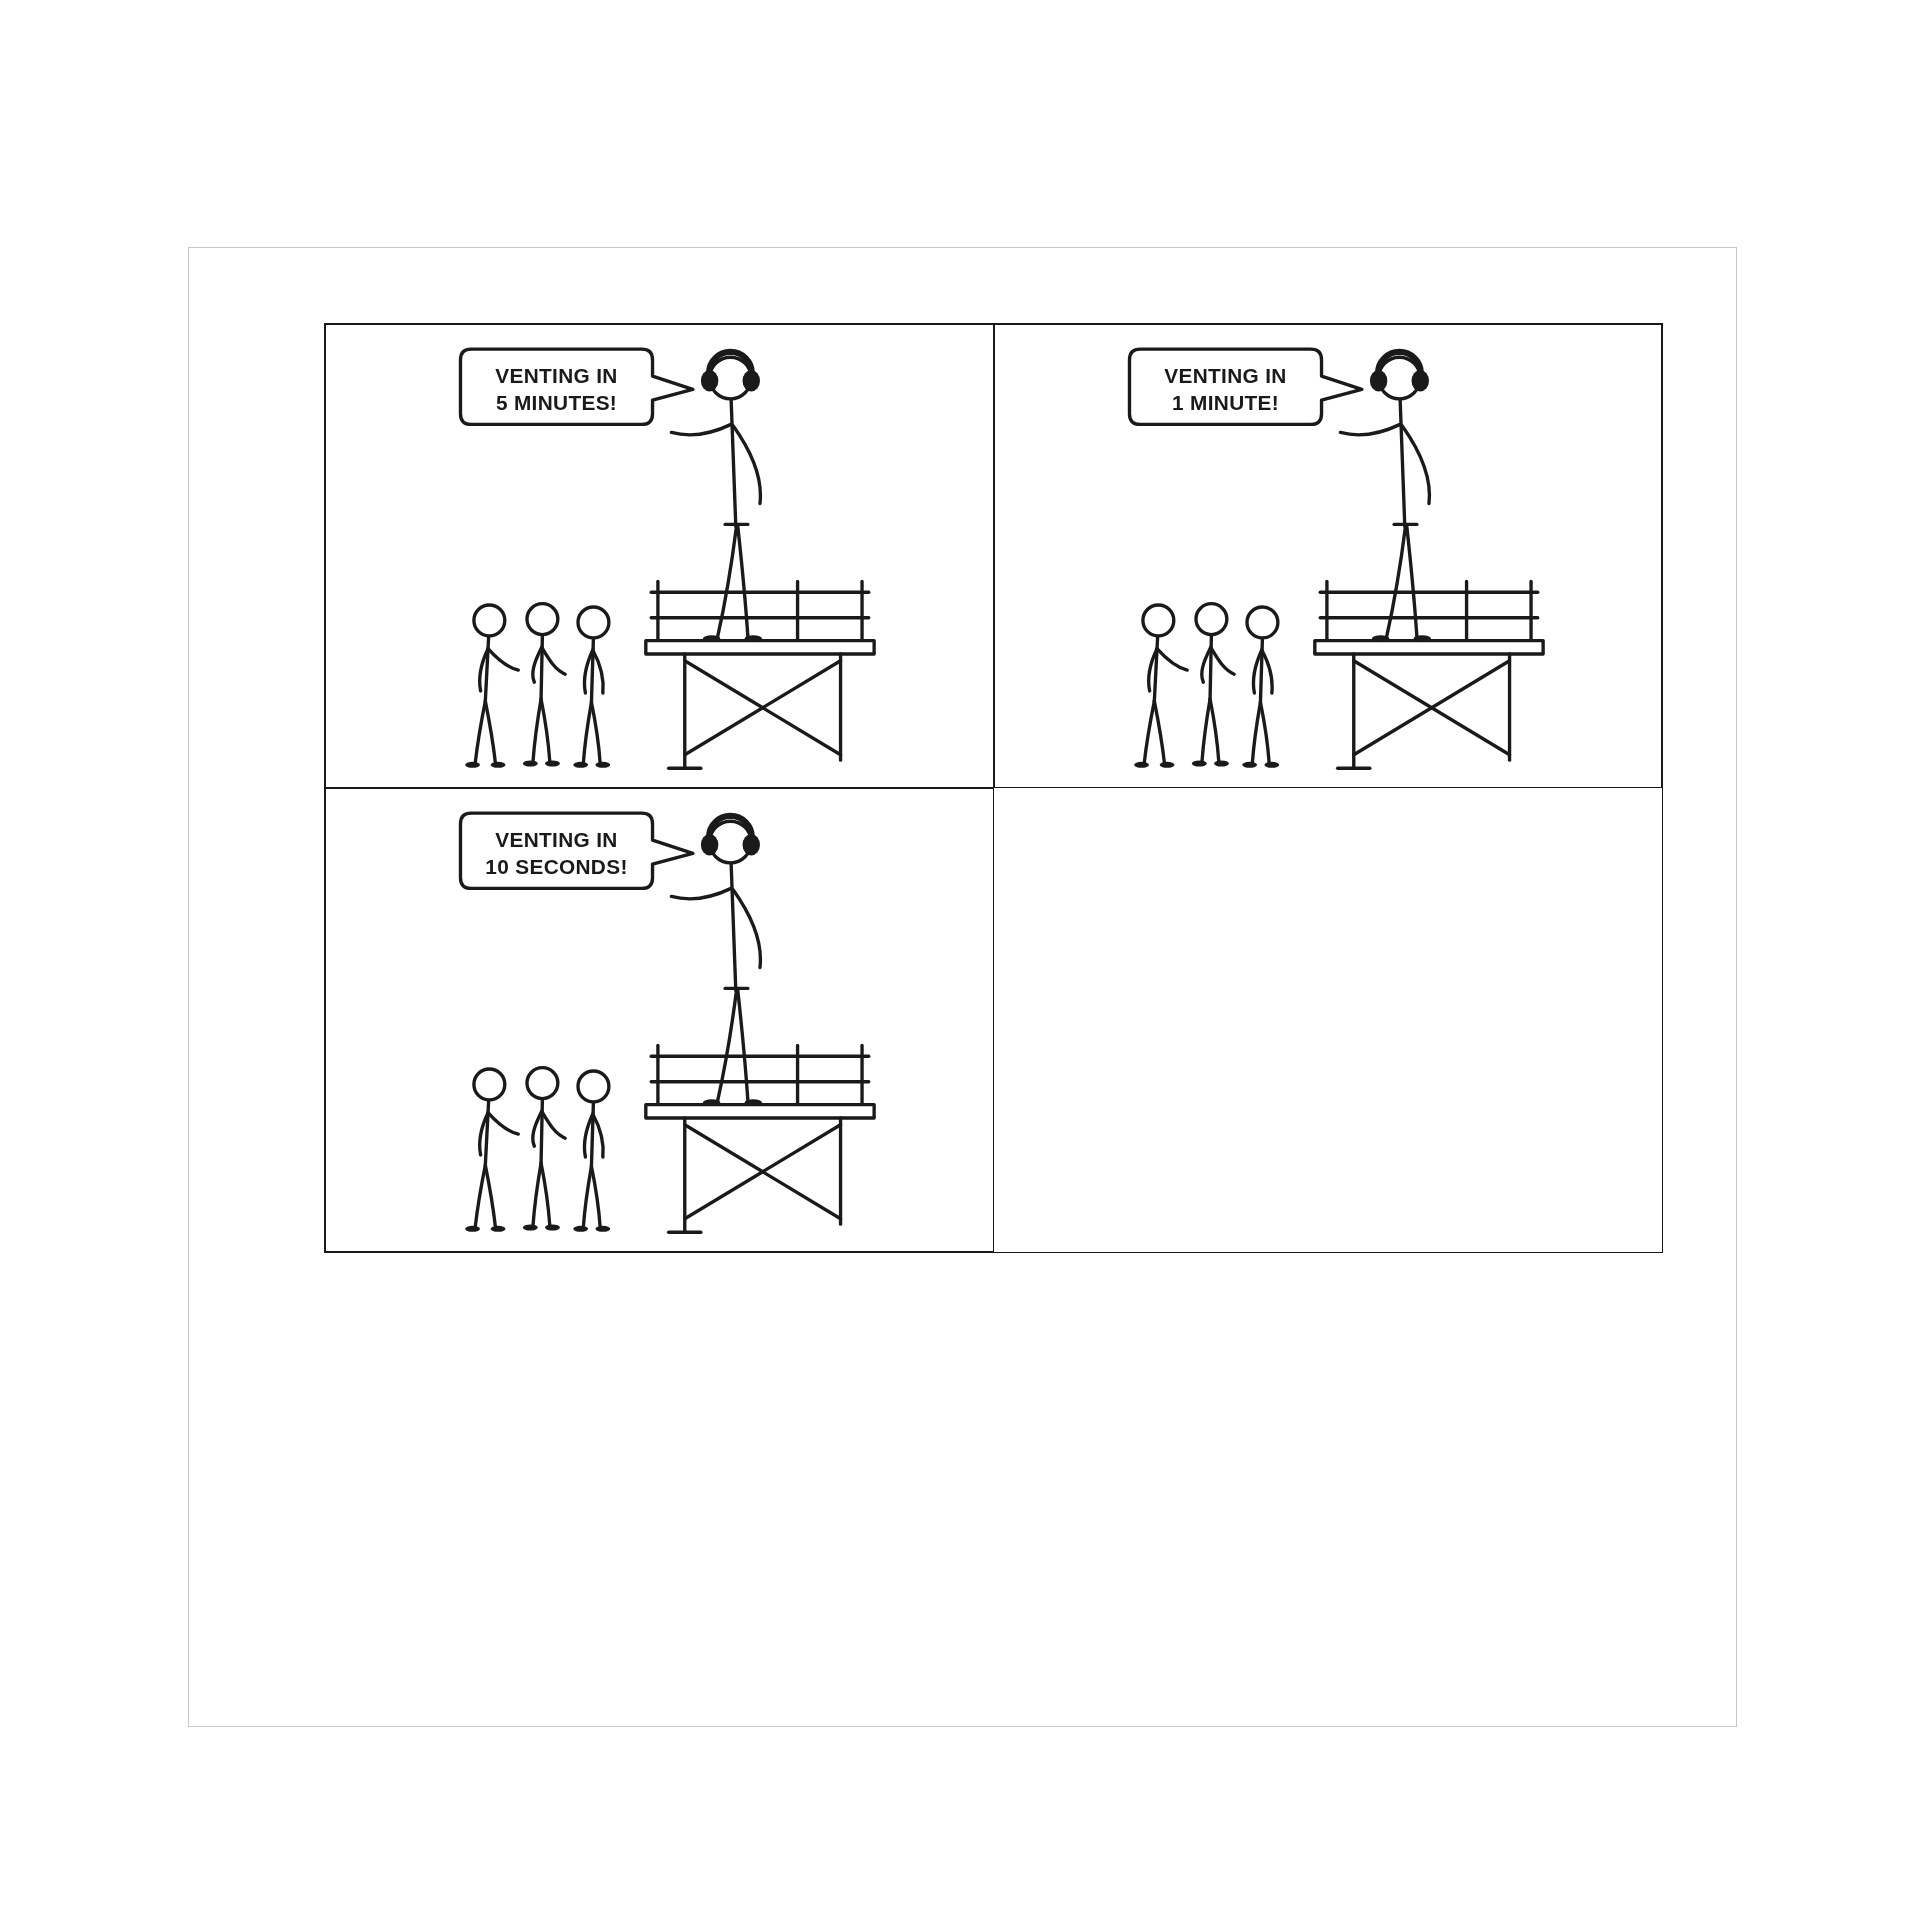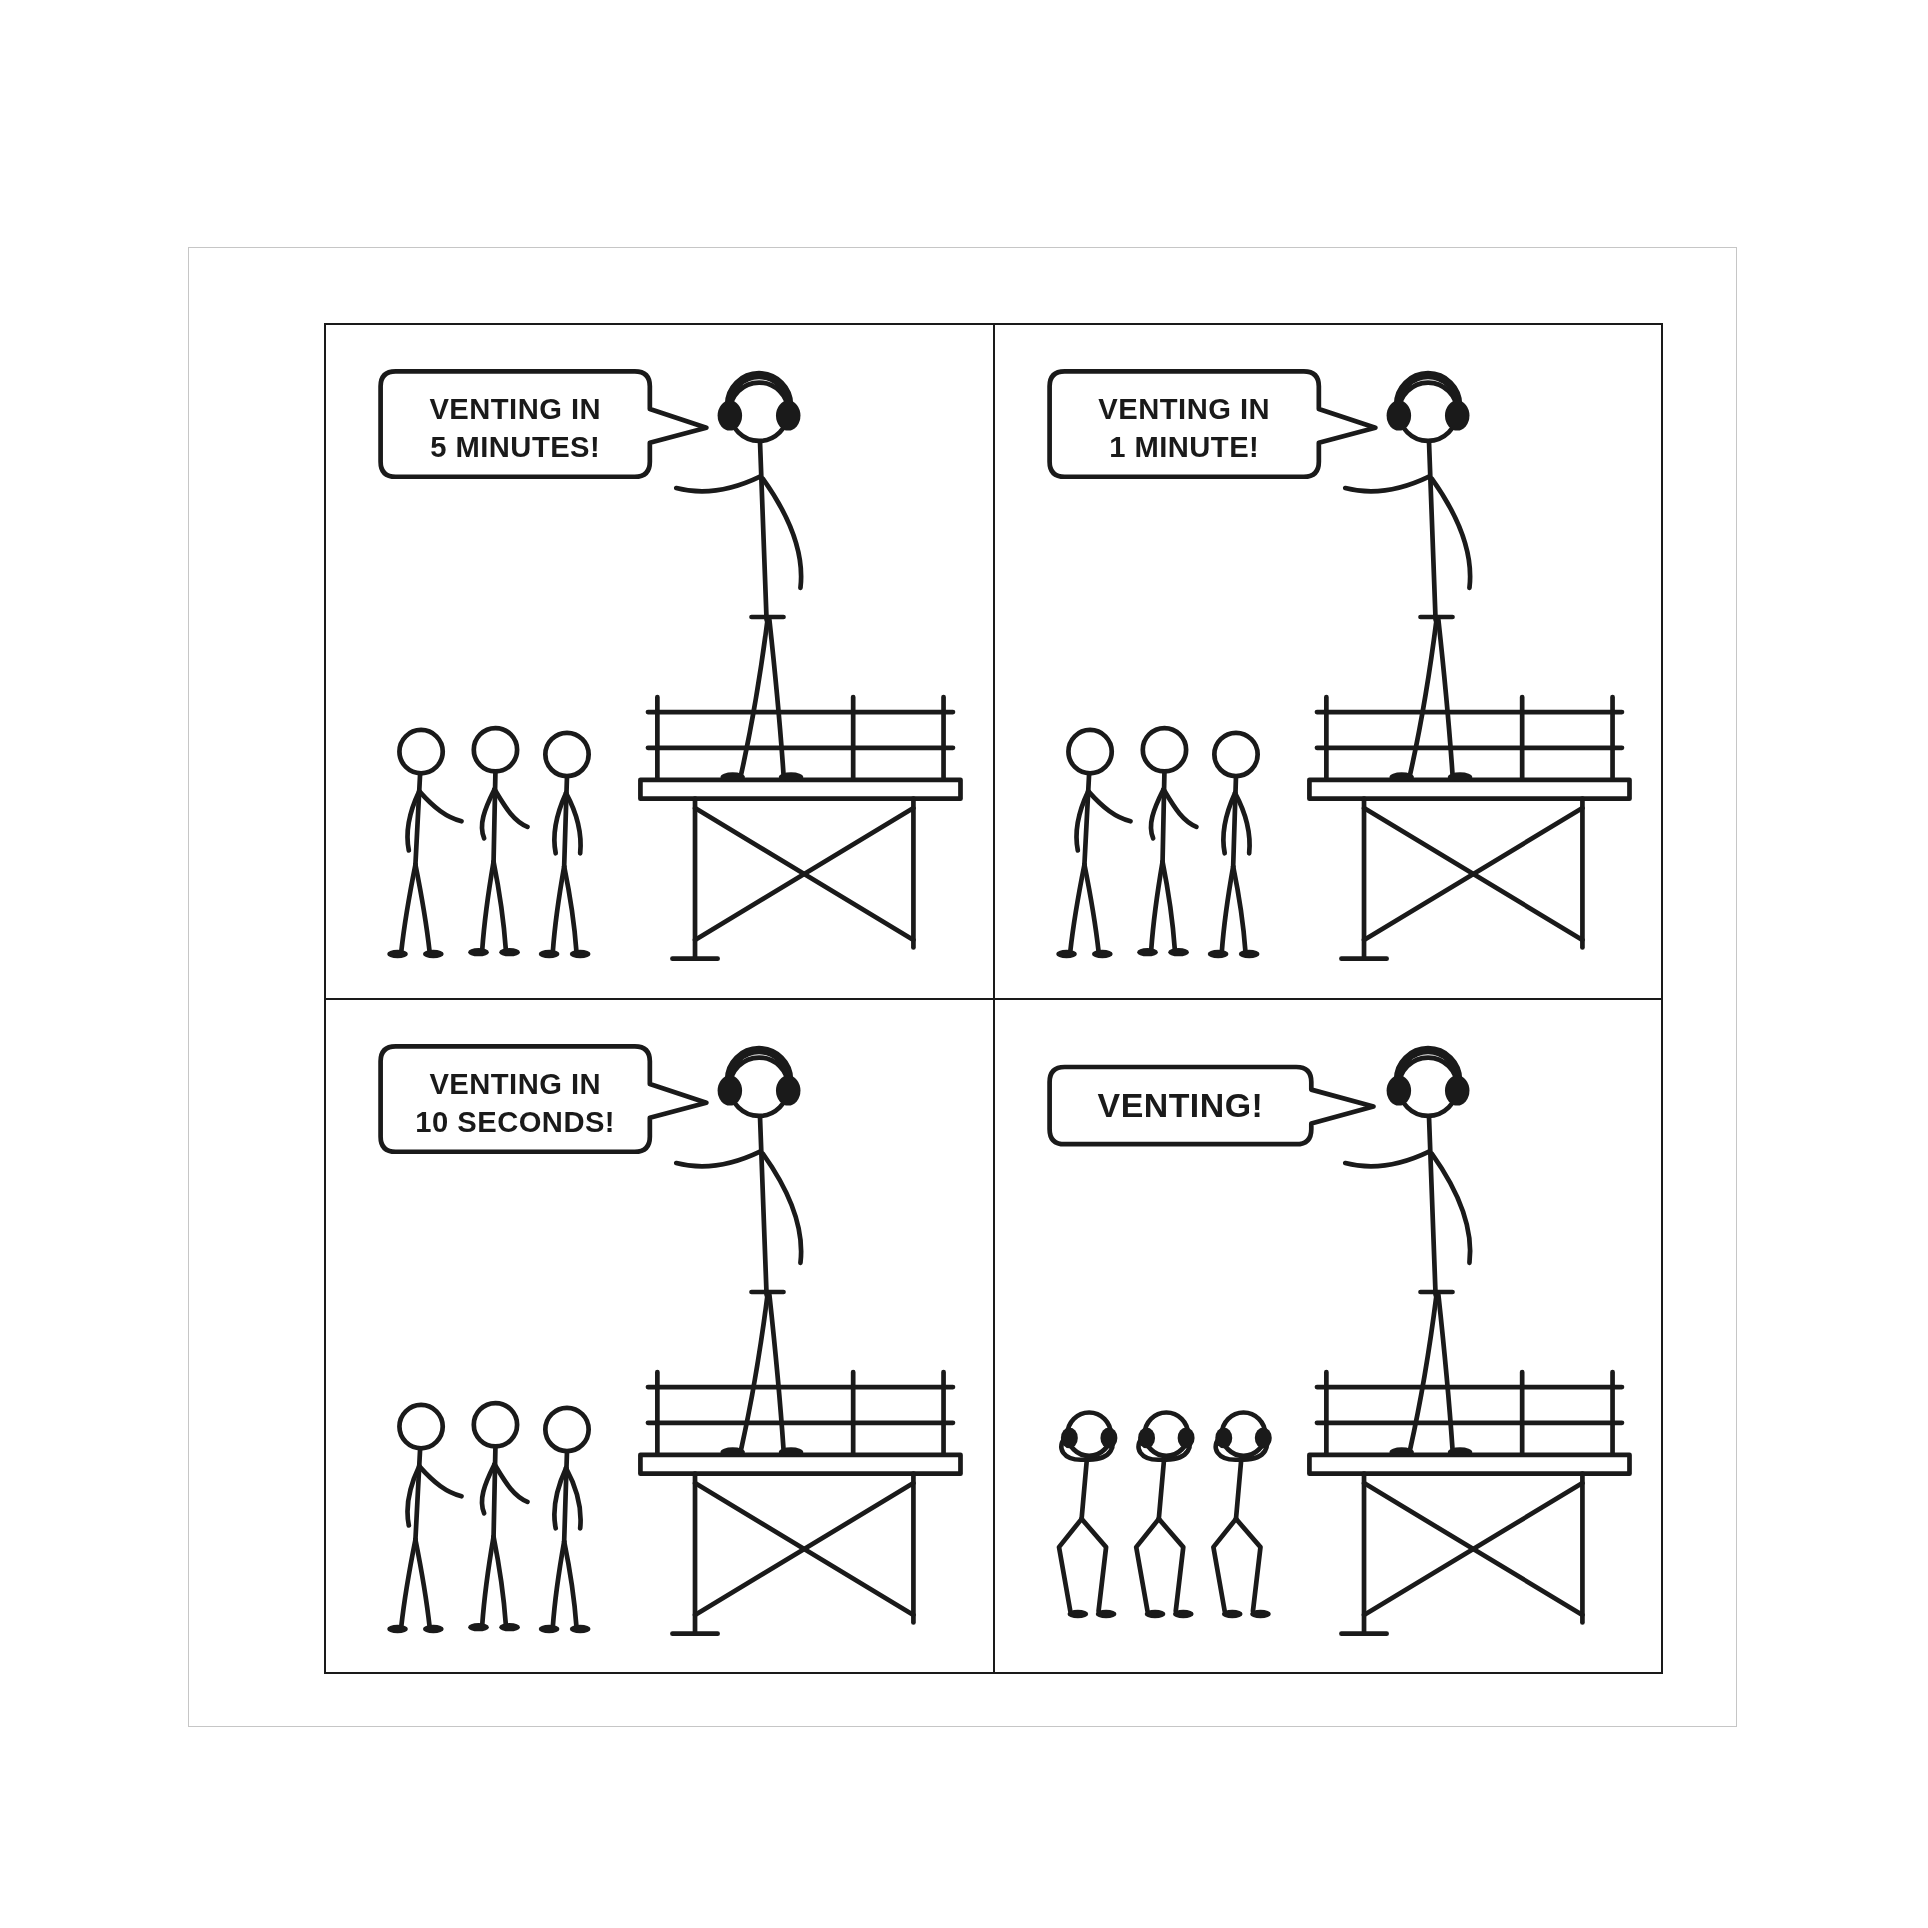--- a/index.html
+++ b/index.html
@@ -5,21 +5,21 @@
   html,body{
     margin:0;padding:0;width:1928px;height:1928px;
     background:#ffffff;overflow:hidden;
     font-family:"Liberation Sans",sans-serif;
   }
   .sheet{
     position:absolute;left:188px;top:247px;width:1549px;height:1480px;
     background:#ffffff;border:1.9px solid #c6c6c6;box-sizing:border-box;
   }
   .comic{
-    position:absolute;left:135px;top:75px;width:1339px;height:1351px;
+    position:absolute;left:135px;top:75px;width:1339px;height:930px;
     box-sizing:border-box;border:1.9px solid #1a1a1a;background:#fff;
     display:grid;grid-template-columns:1fr 1fr;grid-template-rows:1fr 1fr;
   }
   .panel{
     box-sizing:border-box;border:0.9px solid #1a1a1a;position:relative;
     overflow:hidden;background:#fff;
   }
   .panel svg{width:100%;height:100%;display:block;}
   .bubble-text{
     font-family:"Liberation Sans",sans-serif;
@@ -162,25 +162,16 @@
       <svg viewBox="0 0 708 688" preserveAspectRatio="xMidYMid meet">
         <use href="#spr-scaffold"></use>
         <use href="#spr-announcer"></use>
         <use href="#spr-trio-standing"></use>
         <use href="#spr-bubble-2line"></use>
         <text class="bubble-text" x="201" y="87" text-anchor="middle" font-size="31">VENTING IN</text>
         <text class="bubble-text" x="201" y="127" text-anchor="middle" font-size="31">10 SECONDS!</text>
       </svg>
     </div>
 
-    <div class="panel">
-      <svg viewBox="0 0 708 688" preserveAspectRatio="xMidYMid meet">
-        <use href="#spr-scaffold"></use>
-        <use href="#spr-announcer"></use>
-        <use href="#spr-trio-crouching"></use>
-        <use href="#spr-bubble-1line"></use>
-        <text class="bubble-text" x="197" y="111" text-anchor="middle" font-size="36">VENTING!</text>
-      </svg>
-    </div>
 
   </div>
 </div>
 
 
 </body></html>

